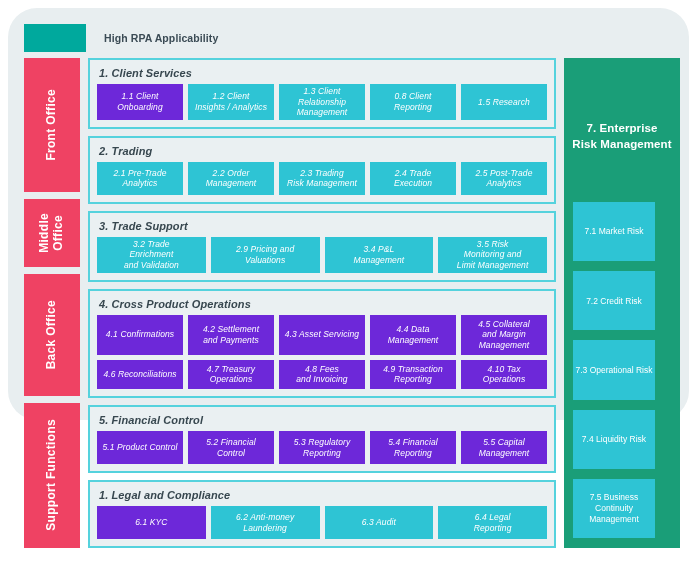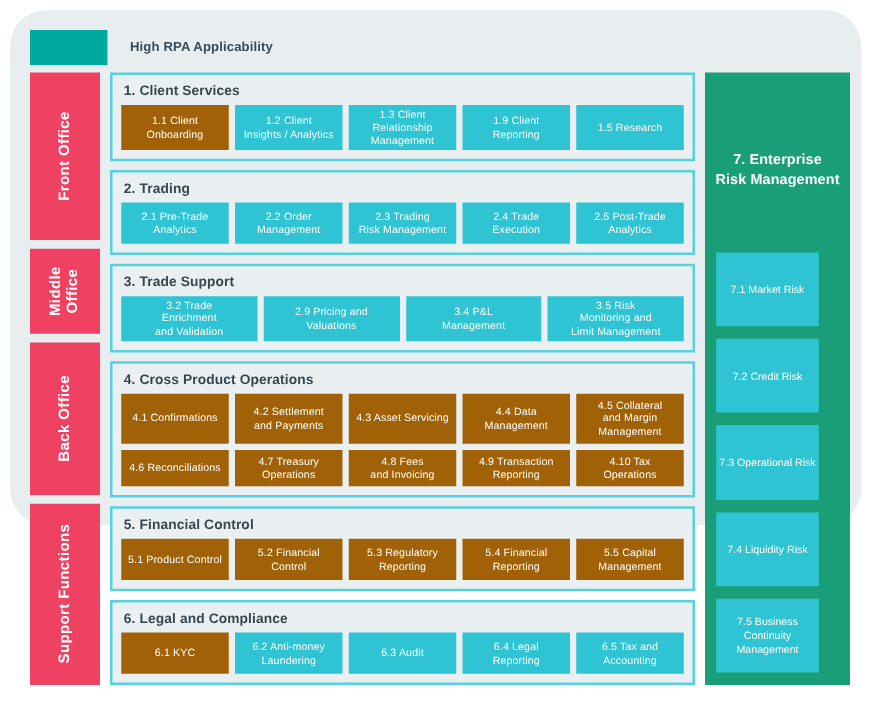--- a/index.html
+++ b/index.html
@@ -104,20 +104,21 @@
   }
 
   
   .section-panel {
     background: #eaf0f2;
     border: 2px solid #55d2dd;
     box-sizing: border-box;
     padding: 6px 7px 7px 7px;
     display: flex;
     flex-direction: column;
+    font-style: italic;
   }
   .section-title {
     font-size: 11px;
     font-weight: bold;
     color: #37474f;
     margin: 1px 0 5px 2px;
     letter-spacing: 0.1px;
   }
   .proc-row {
     display: flex;
@@ -133,21 +134,21 @@
     align-items: center;
     justify-content: center;
     text-align: center;
     font-size: 8.5px;
     line-height: 1.25;
     padding: 2px 3px;
     box-sizing: border-box;
     white-space: pre-line;
     letter-spacing: 0.1px;
   }
-  .proc-box.high { background: #a16207; }
+  .proc-box.high { background: #6d28d9; }
 
   
   #risk-title {
     color: #ffffff;
     font-size: 11.5px;
     font-weight: bold;
     text-align: center;
     line-height: 1.35;
     margin-top: 63px;
     margin-bottom: 12px;
@@ -212,21 +213,21 @@
           <div class="section-panel" style="flex: 13.5 1 0px;">
             <div class="section-title">1. Client Services</div>
             <div class="proc-row">
               <div class="proc-box high">1.1 Client
 Onboarding</div>
               <div class="proc-box">1.2 Client
 Insights / Analytics</div>
               <div class="proc-box">1.3 Client
 Relationship
 Management</div>
-              <div class="proc-box">1.9 Client
+              <div class="proc-box">0.8 Client
 Reporting</div>
               <div class="proc-box">1.5 Research</div>
             </div>
           </div>
           <div class="section-panel" style="flex: 13.5 1 0px;">
             <div class="section-title">2. Trading</div>
             <div class="proc-row">
               <div class="proc-box">2.1 Pre-Trade
 Analytics</div>
               <div class="proc-box">2.2 Order
@@ -287,30 +288,28 @@
 Control</div>
               <div class="proc-box high">5.3 Regulatory
 Reporting</div>
               <div class="proc-box high">5.4 Financial
 Reporting</div>
               <div class="proc-box high">5.5 Capital
 Management</div>
             </div>
           </div>
           <div class="section-panel" style="flex: 13.5 1 0px;">
-            <div class="section-title">6. Legal and Compliance</div>
+            <div class="section-title">1. Legal and Compliance</div>
             <div class="proc-row">
               <div class="proc-box high">6.1 KYC</div>
               <div class="proc-box">6.2 Anti-money
 Laundering</div>
               <div class="proc-box">6.3 Audit</div>
               <div class="proc-box">6.4 Legal
 Reporting</div>
-              <div class="proc-box">6.5 Tax and
-Accounting</div>
             </div>
           </div>
         </div>
 
       <div id="right-col">
         <div id="risk-title">7. Enterprise
 Risk Management</div>
         <div id="risk-list">
             <div class="risk-box">7.1 Market Risk</div>
             <div class="risk-box">7.2 Credit Risk</div>

